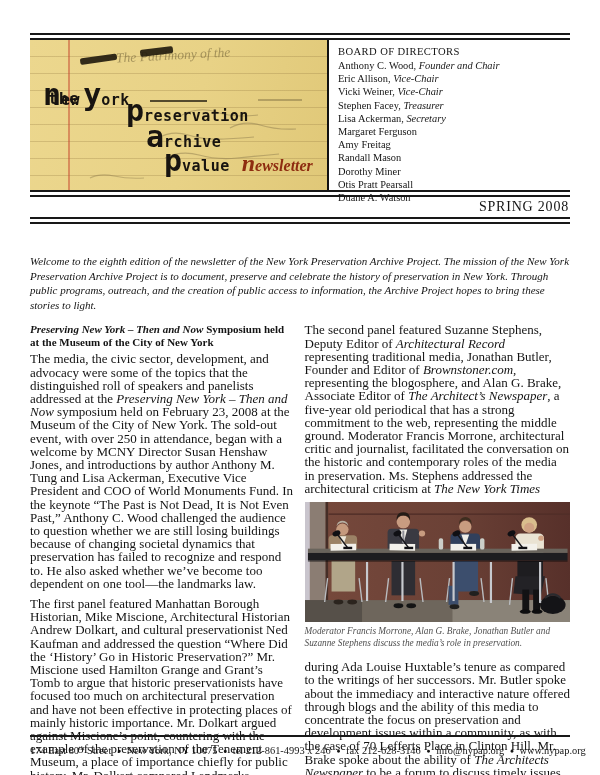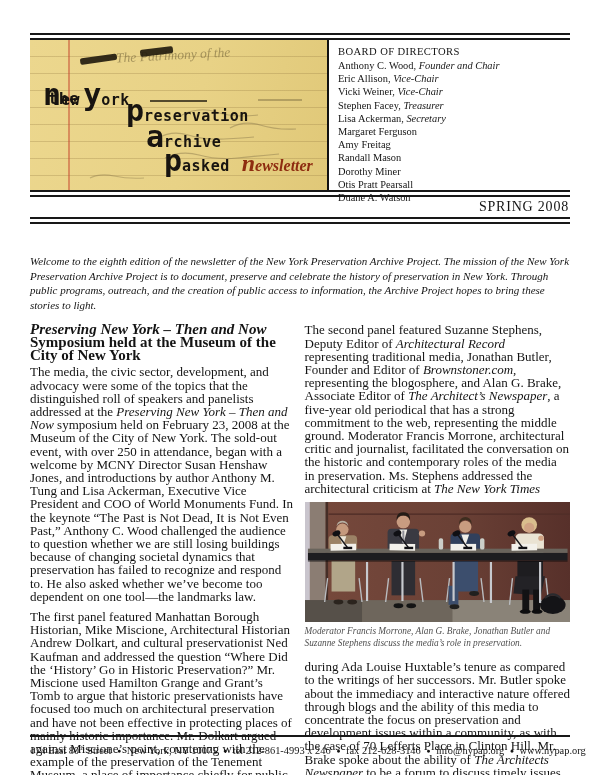--- a/index.html
+++ b/index.html
@@ -43,21 +43,21 @@
 
   
   .season{text-align:right;font-size:14px;letter-spacing:.8px;line-height:15px;padding:2px 1px 3px 0;}
 
   
   .intro{margin-top:30px;font-size:11px;line-height:14.6px;}
 
   
   .columns{display:flex;gap:9px;margin-top:11px;height:452px;overflow:hidden;}
   .col{flex:1;min-width:0;}
-  .article-heading{font-size:15px;font-weight:bold;line-height:13px;margin:0 0 3px 0;}
+  .article-heading{font-size:11px;font-weight:bold;line-height:13px;margin:0 0 3px 0;}
   .body-p{font-size:13px;line-height:13.2px;margin:0 0 7px 0;}
   .it{font-style:italic;text-align:right;}
   .bd{font-weight:bold;}
 
   
   .photo-fig{margin:3px 0 0 0;}
   .photo-fig svg{display:block;width:100%;height:120px;}
   .photo-caption{font-size:9.3px;font-style:italic;color:#4f4f4f;line-height:11.6px;margin:4px 0 11px 0;}
 
   
@@ -87,21 +87,21 @@
           <path d="M150 76 q18 -10 36 -4 t42 3" stroke="#8d7c4e" stroke-width="1.2" opacity="0.5" fill="none"></path>
           <path d="M200 88 q14 -8 30 -3 t36 4" stroke="#8d7c4e" stroke-width="1.2" opacity="0.5" fill="none"></path>
           <path d="M128 98 q14 -8 30 -3 t36 4 t30 -2" stroke="#8d7c4e" stroke-width="1.2" opacity="0.5" fill="none"></path>
           <path d="M135 118 q16 -8 34 -3 t38 3 t42 -4" stroke="#8d7c4e" stroke-width="1.2" opacity="0.5" fill="none"></path>
           <path d="M60 138 q10 -5 24 -2 t30 2" stroke="#8d7c4e" stroke-width="1.2" opacity="0.45" fill="none"></path>
         </svg>
         <div class="mh-line mh-the">the</div>
         <div class="mh-line mh-ny"><span class="cap">n</span><span class="rest">ew</span><span class="cap cap2">y</span><span class="rest">ork</span></div>
         <div class="mh-line mh-pres"><span class="cap">p</span><span class="rest">reservation</span></div>
         <div class="mh-line mh-arch"><span class="cap">a</span><span class="rest">rchive</span></div>
-        <div class="mh-line mh-proj"><span class="cap">p</span><span class="rest">asked</span><span class="nl-cap">n</span><span class="nl-rest">ewsletter</span></div>
+        <div class="mh-line mh-proj"><span class="cap">p</span><span class="rest">value</span><span class="nl-cap">n</span><span class="nl-rest">ewsletter</span></div>
       </div>
 
       <div class="vdiv"></div>
 
       <div class="board">
         <h3 class="board-heading">BOARD OF DIRECTORS</h3>
         <div>
             <div class="board-row"><span>Anthony C. Wood,</span><span class="it"> Founder and Chair</span></div>
             <div class="board-row"><span>Eric Allison,</span><span class="it"> Vice-Chair</span></div>
             <div class="board-row"><span>Vicki Weiner,</span><span class="it"> Vice-Chair</span></div>

